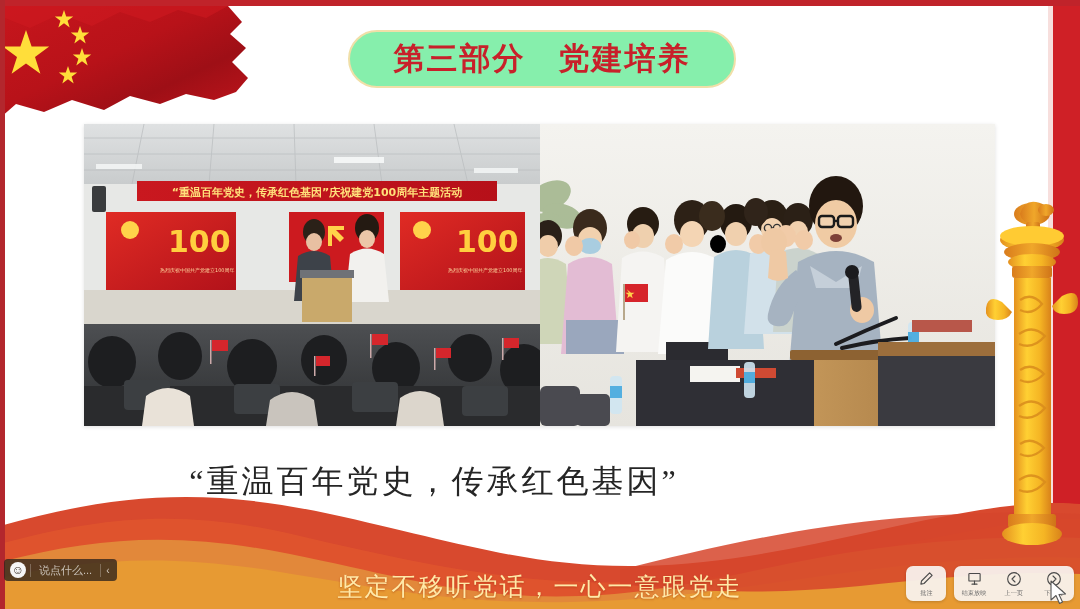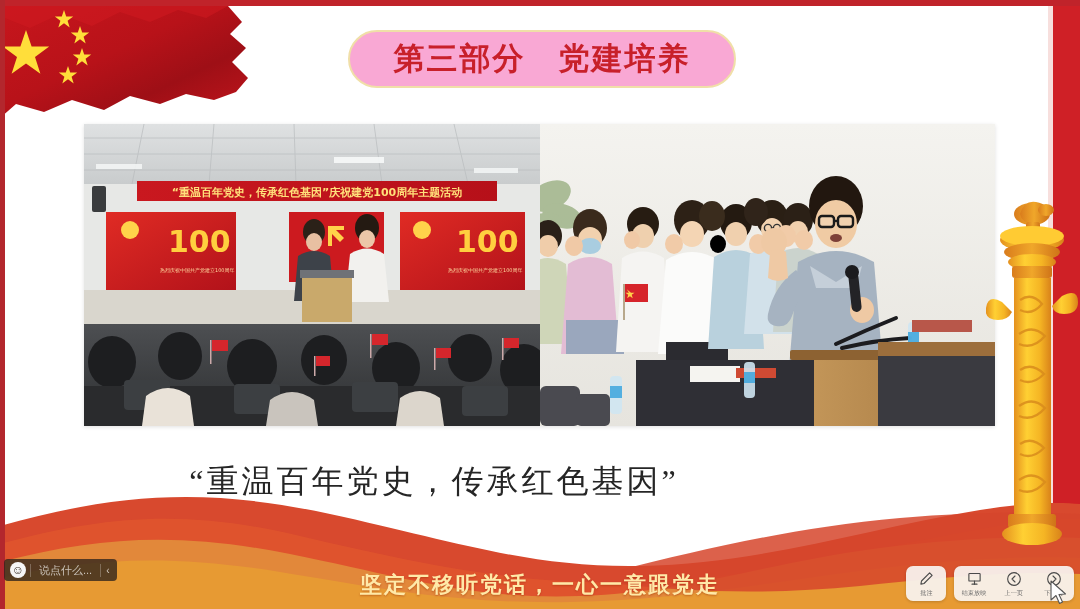--- a/index.html
+++ b/index.html
@@ -62,21 +62,21 @@
   }
   .flag-svg { display: block; }
 
   
   .title-pill {
     position: absolute;
     left: 348px; top: 30px;
     width: 384px; height: 54px;
     border: 2px solid #f0dfa8;
     border-radius: 30px;
-    background: #f9a8d4;
+    background: #86efac;
     display: flex;
     align-items: center;
     justify-content: center;
     z-index: 22;
   }
   .title-text {
     font-family: "Liberation Sans", sans-serif;
     font-size: 31px;
     font-weight: bold;
     color: #c8202a;
@@ -131,22 +131,22 @@
     z-index: 18;
   }
 
   
   .banner-text {
     position: absolute;
     left: 0; top: 570px;
     width: 1080px;
     text-align: center;
     font-family: "Liberation Sans", sans-serif;
-    font-size: 22px;
-    font-weight: bold;
+    font-size: 25px;
+    font-weight: normal;
     color: #ffe9a8;
     letter-spacing: 2px;
     text-shadow: 0 1px 2px rgba(150,40,0,.45);
     z-index: 24;
   }
 
   
   .chatbar {
     position: absolute;
     left: 4px; top: 559px;

